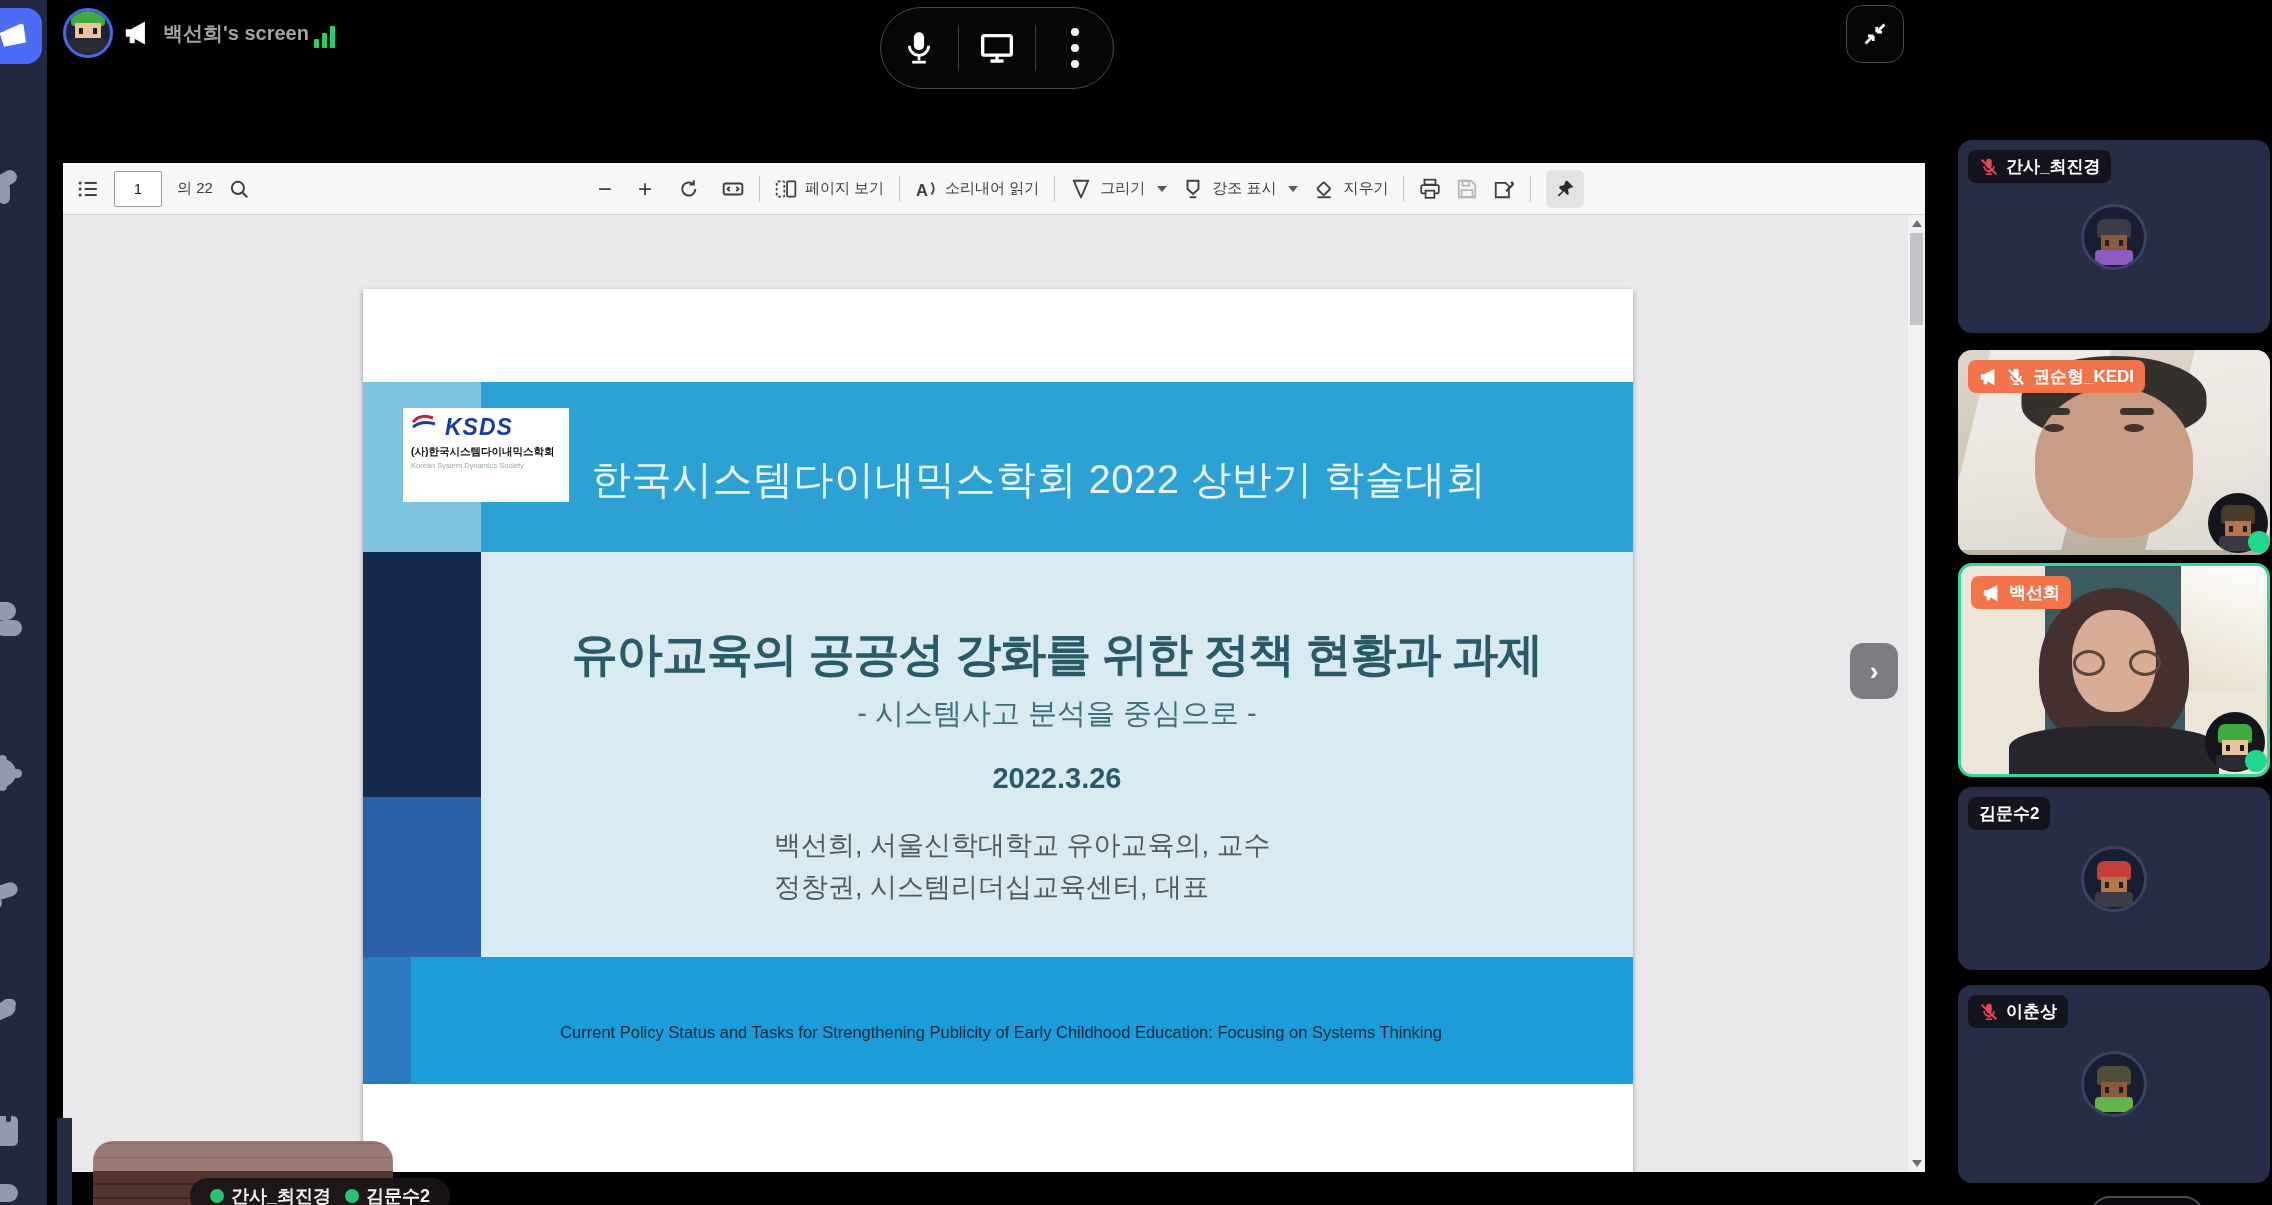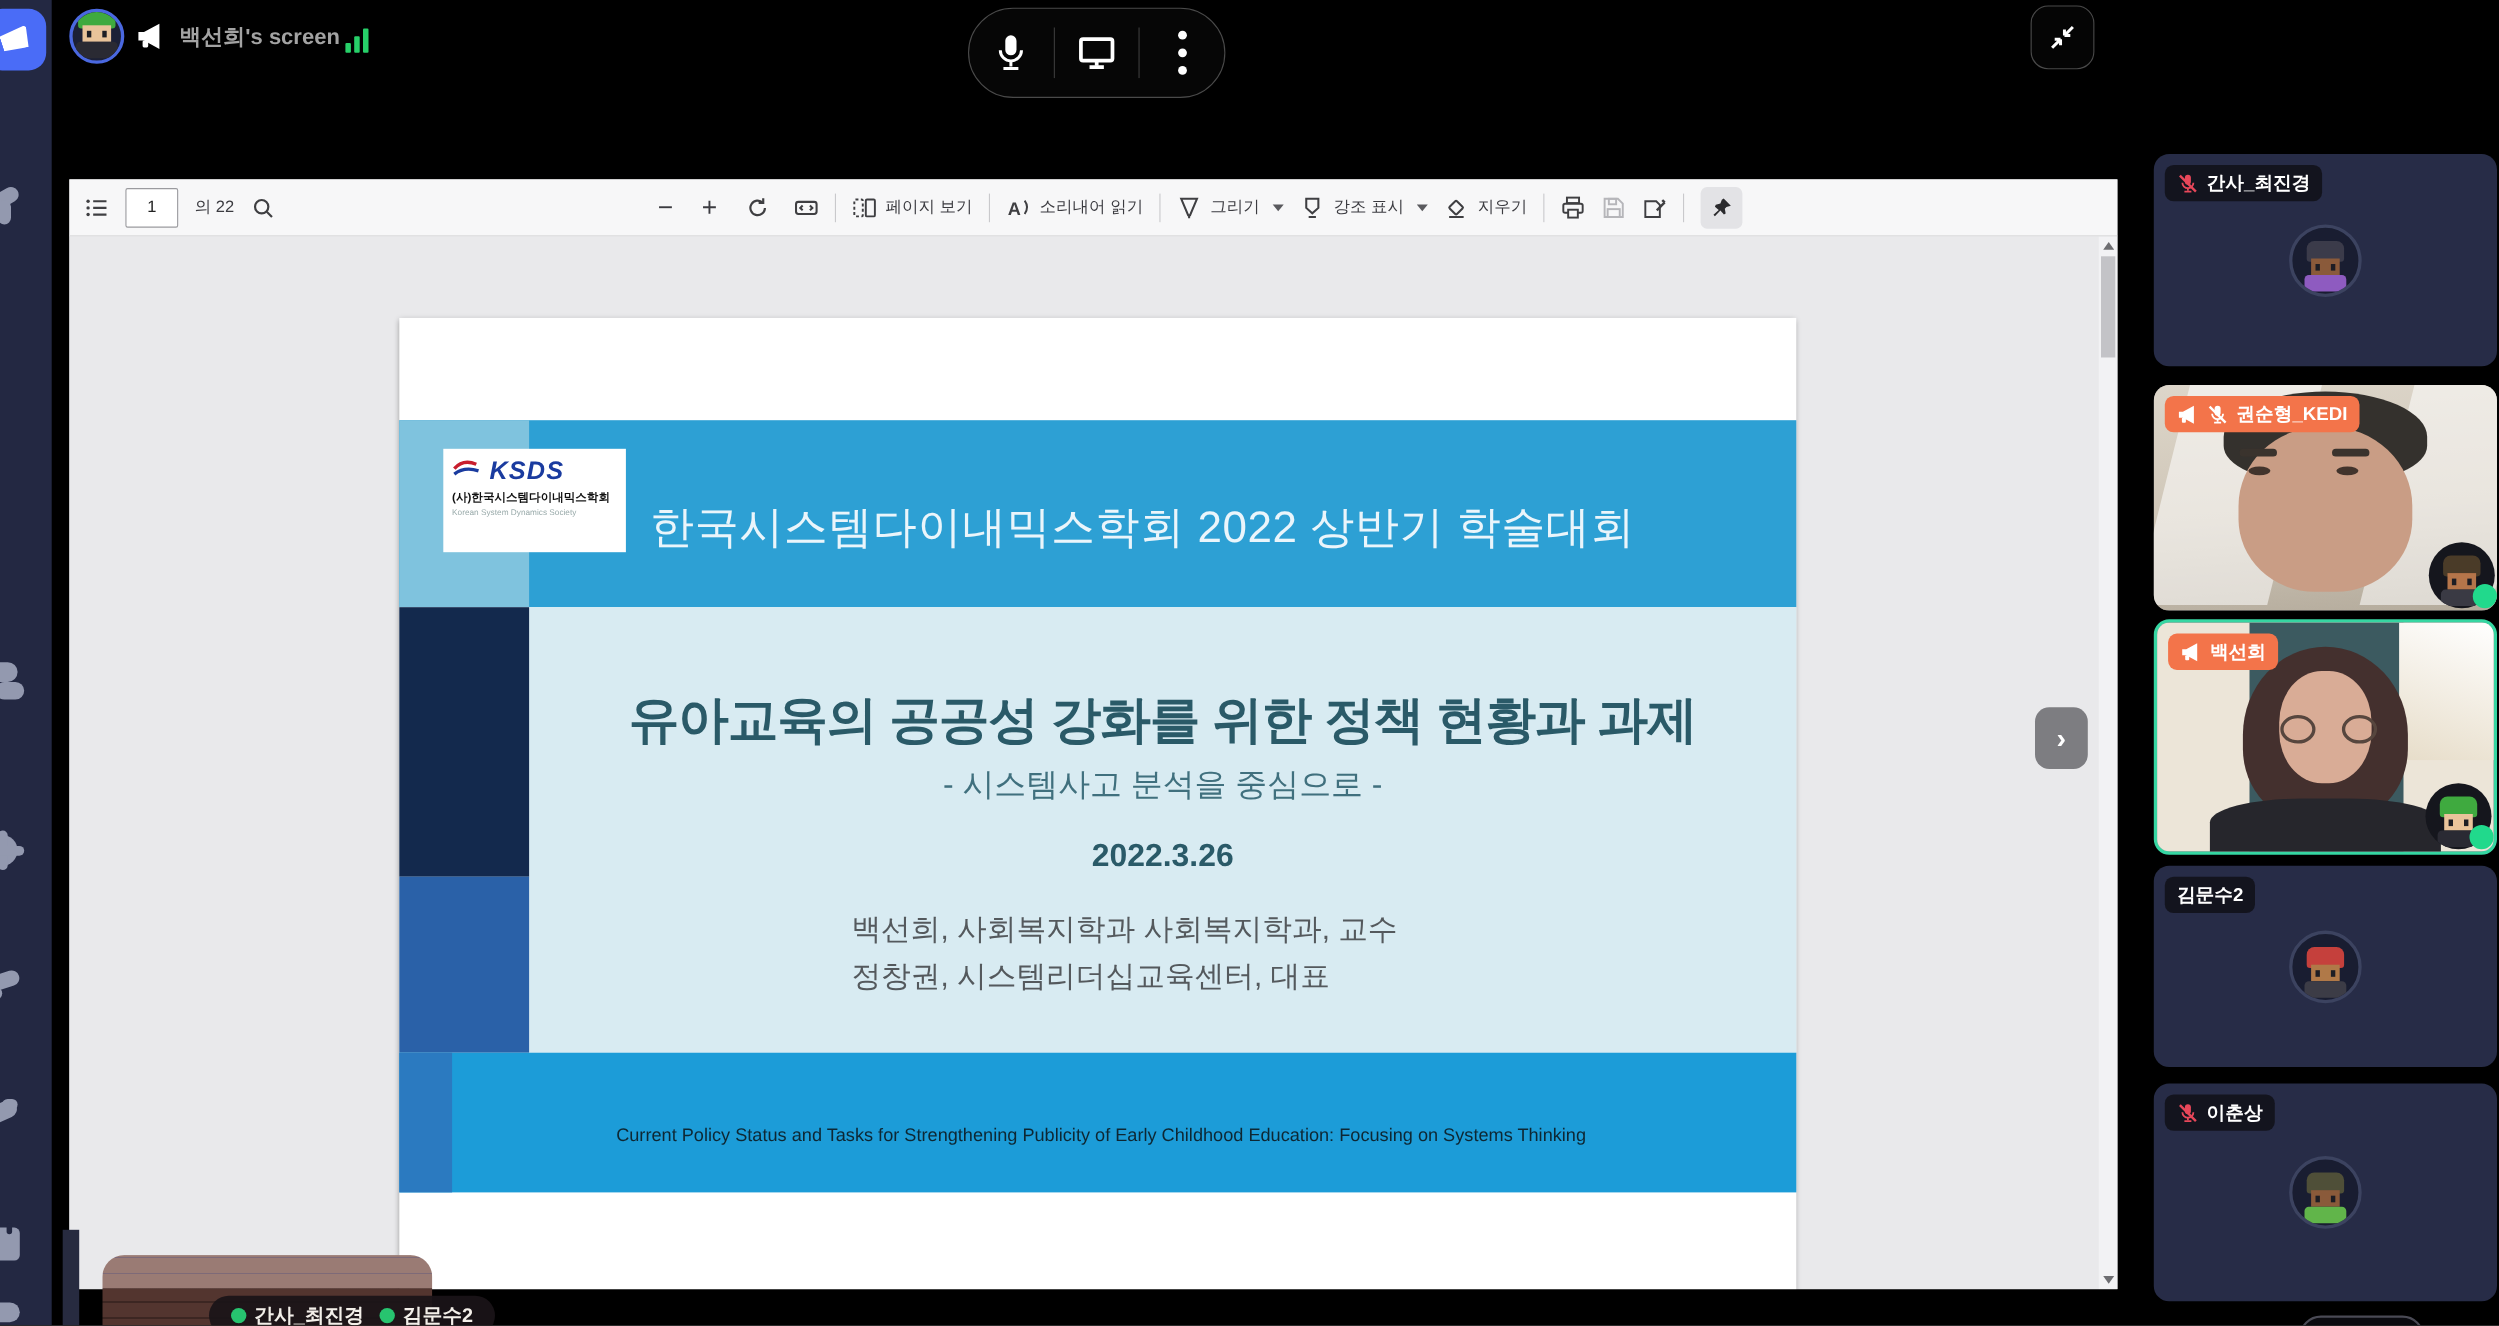--- a/index.html
+++ b/index.html
@@ -55,21 +55,21 @@
   .pdf-body{position:relative;width:100%;height:957px;background:#e9e9eb;overflow:hidden;}
 
   .page1{position:absolute;left:300px;top:74px;width:1270px;height:888px;background:#fff;
          box-shadow:0 2px 5px rgba(0,0,0,.35);}
 
   
   .slide{position:absolute;left:0;top:93px;width:1270px;height:702px;}
   .sl-header{position:absolute;left:0;top:0;width:1270px;height:170px;background:var(--slide-header-blue,#2da0d4);}
   .sl-header .lstrip{position:absolute;left:0;top:0;width:118px;height:170px;background:#7fc3de;}
   .sl-logo{position:absolute;left:40px;top:26px;width:166px;height:94px;background:#fff;padding:6px 8px;box-sizing:border-box;}
-  .sl-logo .row1{display:flex;align-items:center;gap:4px;}
+  .sl-logo .row1{display:flex;gap:4px;}
   .sl-logo .acr{color:#1a3b9f;font-weight:bold;font-style:italic;font-size:23px;letter-spacing:1px;}
   .sl-logo .kr{font-size:10.5px;font-weight:bold;color:#111;margin-top:4px;white-space:nowrap;}
   .sl-logo .en{font-size:7.5px;color:#9aa;margin-top:2px;}
   .sl-conf{position:absolute;left:228px;top:70px;color:#eaf5fb;font-size:40px;letter-spacing:.5px;}
   .sl-bodyband{position:absolute;left:0;top:170px;width:1270px;height:405px;background:var(--slide-body-blue,#d8ebf2);}
   .sl-bodyband .navy{position:absolute;left:0;top:0;width:118px;height:245px;background:#13294d;}
   .sl-bodyband .mid{position:absolute;left:0;top:245px;width:118px;height:160px;background:#2a61a8;}
   .sl-title{position:absolute;left:118px;top:242px;width:1152px;text-align:center;
             color:#2a5a68;font-size:46px;font-weight:bold;letter-spacing:-1px;}
   .sl-sub{position:absolute;left:118px;top:312px;width:1152px;text-align:center;color:#40707e;font-size:29px;}
@@ -395,21 +395,21 @@
             <div class="sl-conf">한국시스템다이내믹스학회 2022 상반기 학술대회</div>
           </div>
           <div class="sl-bodyband">
             <div class="navy"></div>
               <div class="mid"></div>
           </div>
           <div class="sl-title">유아교육의 공공성 강화를 위한 정책 현황과 과제</div>
           <div class="sl-sub">- 시스템사고 분석을 중심으로 -</div>
           <div class="sl-date">2022.3.26</div>
           <div class="sl-authors">
-            <div>백선희, 사회복지학과 사회복지학과, 교수</div>
+            <div>백선희, 서울신학대학교 유아교육의, 교수</div>
             <div>정창권, 시스템리더십교육센터, 대표</div>
           </div>
           <div class="sl-footer">
             <div class="cap"></div>
             <div class="entext">Current Policy Status and Tasks for Strengthening Publicity of Early Childhood Education: Focusing on Systems Thinking</div>
           </div>
         </div>
       </div>
 
       <div class="scrollbar">

